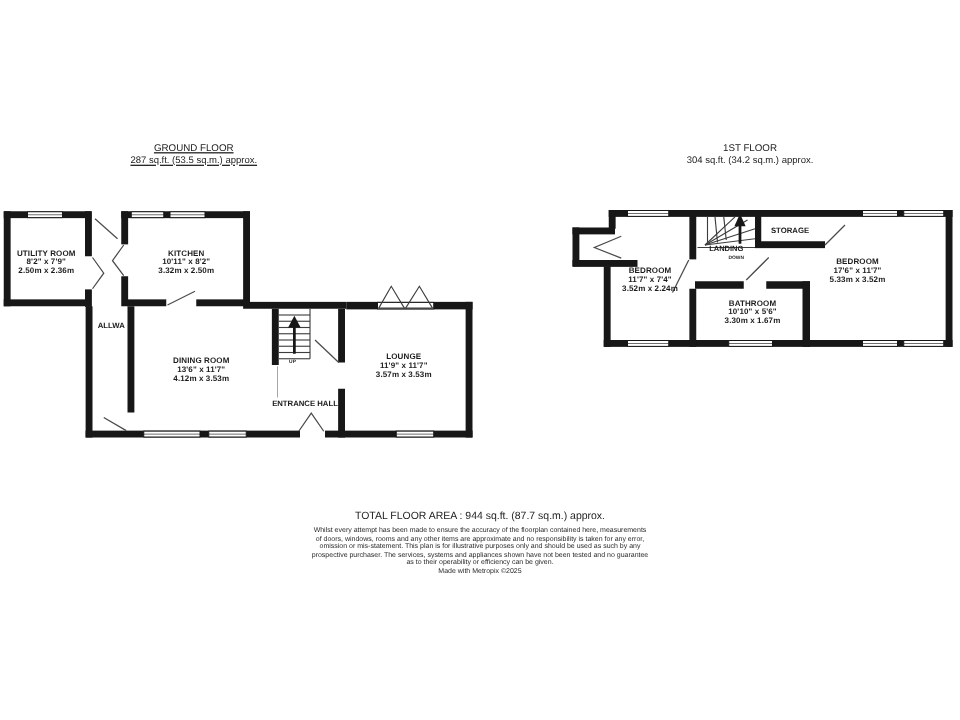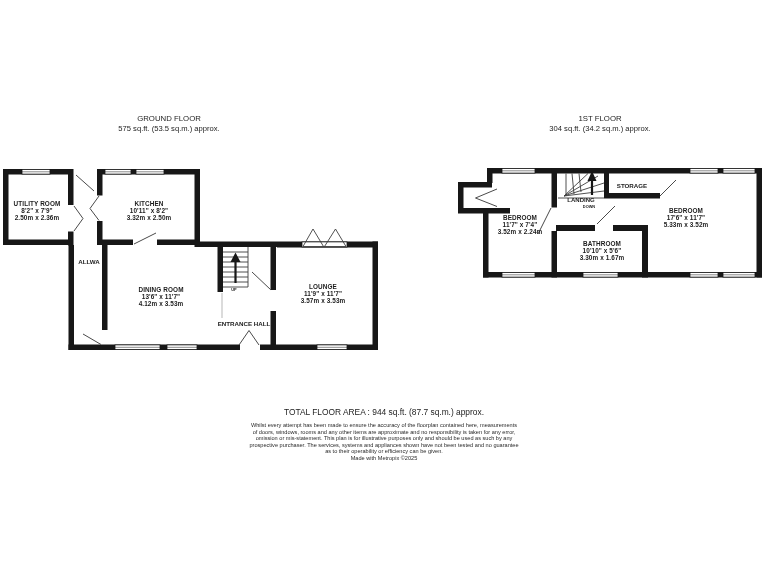--- a/index.html
+++ b/index.html
@@ -148,23 +148,23 @@
         <line x1="564" y1="196" x2="604" y2="191"></line>
         <line x1="558" y1="198" x2="604" y2="198"></line>
       </g>
       <g>
         <line x1="592" y1="195" x2="592" y2="180" stroke="#171717" stroke-width="2.2"></line>
         <polygon points="587.5,181 596.5,181 592,171" fill="#171717"></polygon>
       </g>
     </g>
   </svg>
 
-  <div class="lbl floor-title" style="left:169px;top:123px;">
+  <div class="lbl floor-title" style="left:155px;top:123px;text-decoration:underline;">
     <div class="t1">GROUND FLOOR</div>
-    <div class="t2">575 sq.ft. (53.5 sq.m.) approx.</div>
+    <div class="t2">287 sq.ft. (53.5 sq.m.) approx.</div>
   </div>
 
   <div class="lbl floor-title" style="left:600px;top:123px;">
     <div class="t1">1ST FLOOR</div>
     <div class="t2">304 sq.ft. (34.2 sq.m.) approx.</div>
   </div>
 
   <div class="lbl room-label" style="left:37px;top:210px;">
     <div>UTILITY ROOM</div>
     <div>8'2" x 7'9"</div>

